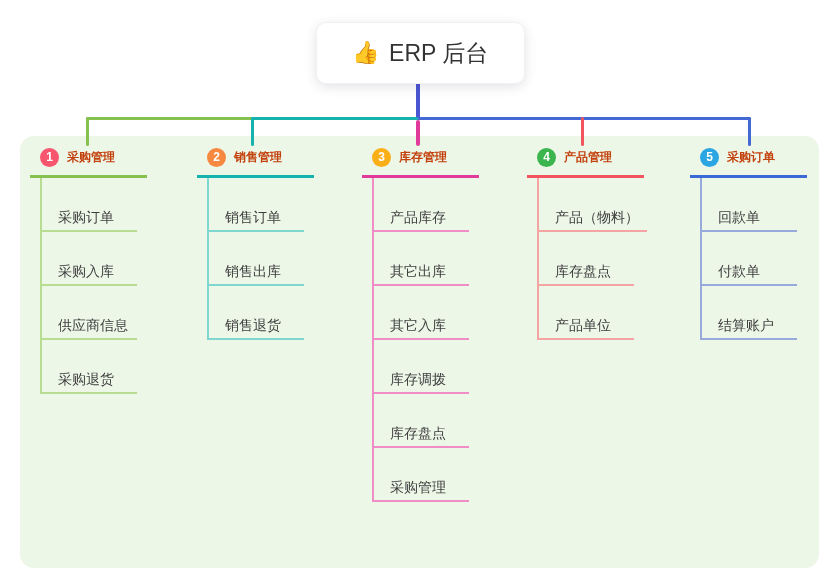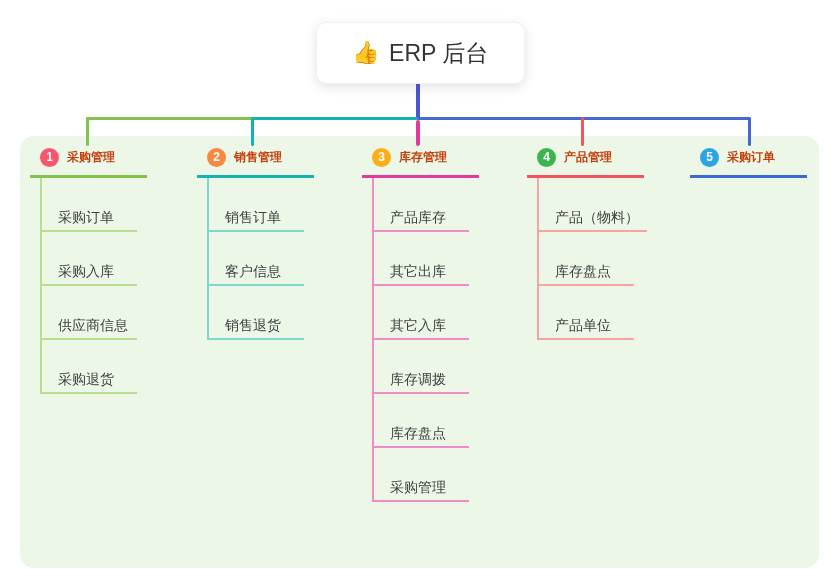--- a/index.html
+++ b/index.html
@@ -92,21 +92,21 @@
   <div class="branch" style="left: 197px; --badge: #f6893f; --line: #16b3ae; --cline: #7fd8cf;">
     <div class="branch-title">
       <span class="badge">2</span>
       <span class="branch-label">销售管理</span>
     </div>
     <ul class="children">
       <li class="child">
           <span>销售订单</span>
         </li>
       <li class="child">
-          <span>客户信息</span>
+          <span>销售出库</span>
         </li>
       <li class="child">
           <span>销售退货</span>
         </li>
     </ul>
   </div>
 
   <div class="branch" style="left: 362px; --badge: #fbaf17; --line: #e23a9a; --cline: #f08cc6;">
     <div class="branch-title">
       <span class="badge">3</span>
@@ -150,15 +150,26 @@
           <span>产品单位</span>
         </li>
     </ul>
   </div>
 
   <div class="branch" style="left: 690px; --badge: #2ba6e2; --line: #3a6ad6; --cline: #96abdc;">
     <div class="branch-title">
       <span class="badge">5</span>
       <span class="branch-label">采购订单</span>
     </div>
+    <ul class="children">
+      <li class="child">
+          <span>回款单</span>
+        </li>
+      <li class="child">
+          <span>付款单</span>
+        </li>
+      <li class="child">
+          <span>结算账户</span>
+        </li>
+    </ul>
   </div>
 
 </div>
 
 </body></html>

